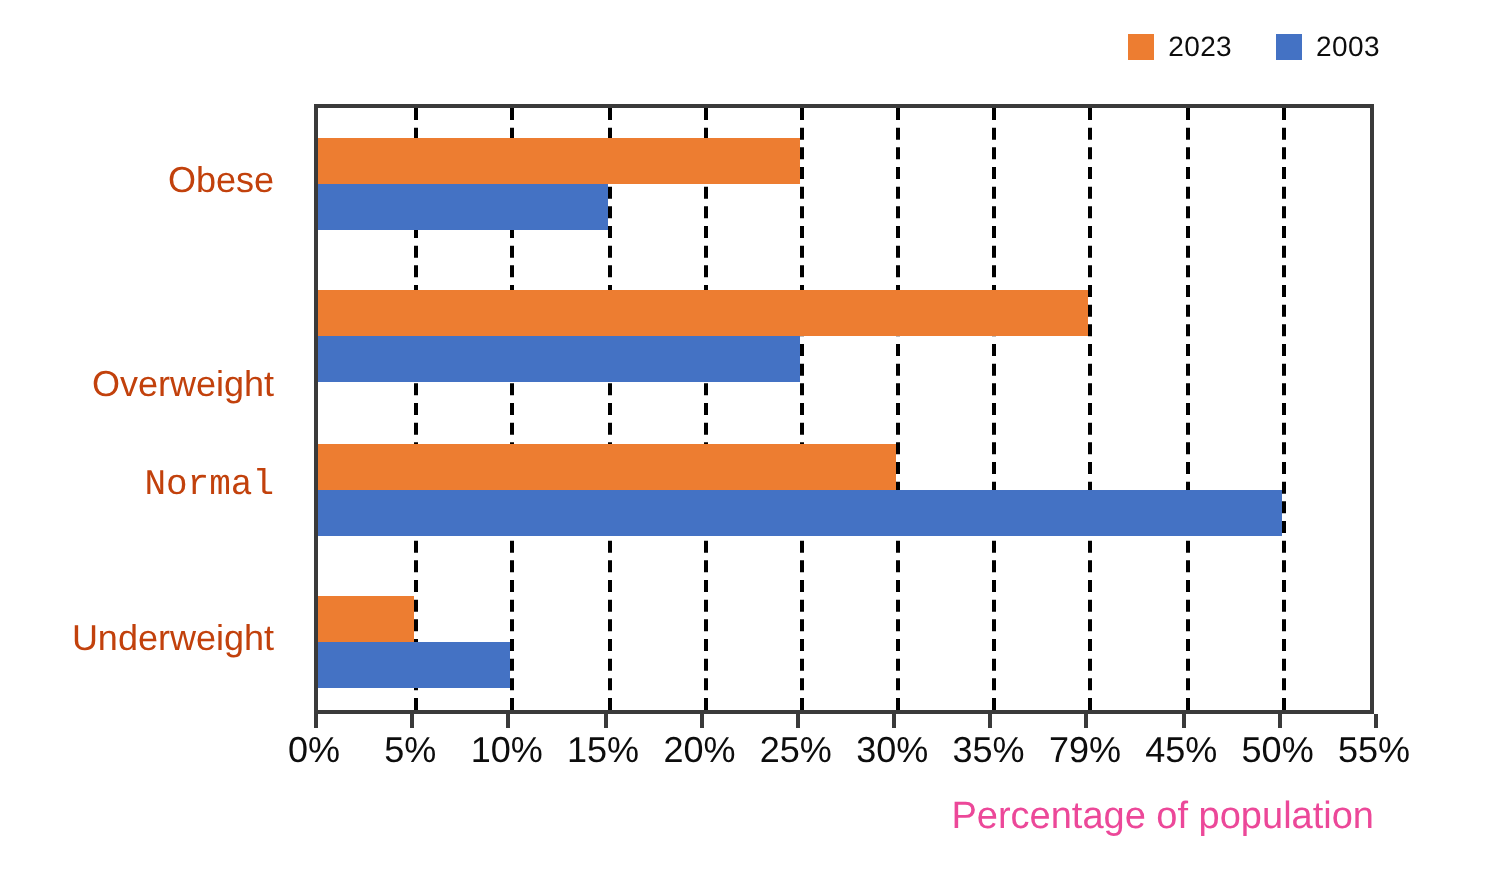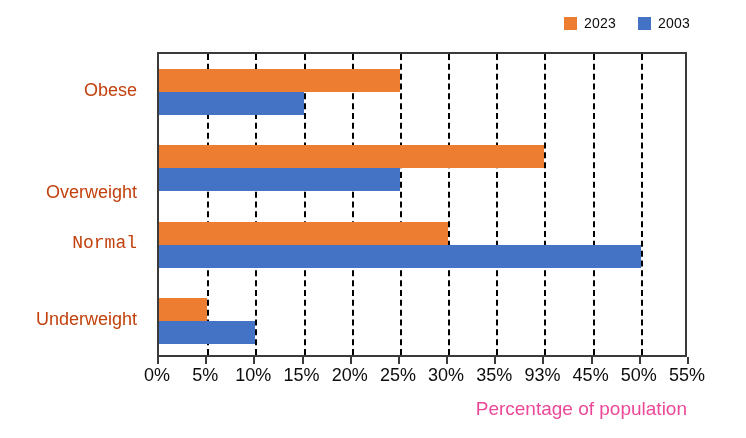--- a/index.html
+++ b/index.html
@@ -211,20 +211,20 @@
     </div>
   <div id="x-ticklabels">
       <div class="tick-label" style="left: 0px;">0%</div>
       <div class="tick-label" style="left: 48.1818px;">5%</div>
       <div class="tick-label" style="left: 96.3636px;">10%</div>
       <div class="tick-label" style="left: 144.545px;">15%</div>
       <div class="tick-label" style="left: 192.727px;">20%</div>
       <div class="tick-label" style="left: 240.909px;">25%</div>
       <div class="tick-label" style="left: 289.091px; text-align: right;">30%</div>
       <div class="tick-label" style="left: 337.273px;">35%</div>
-      <div class="tick-label" style="left: 385.455px;">93%</div>
+      <div class="tick-label" style="left: 385.455px;">79%</div>
       <div class="tick-label" style="left: 433.636px;">45%</div>
       <div class="tick-label" style="left: 481.818px;">50%</div>
       <div class="tick-label" style="left: 530px; text-align: right;">55%</div>
     </div>
   <div id="x-axis-title">Percentage of population</div>
 
 </div>
 
 </body></html>

